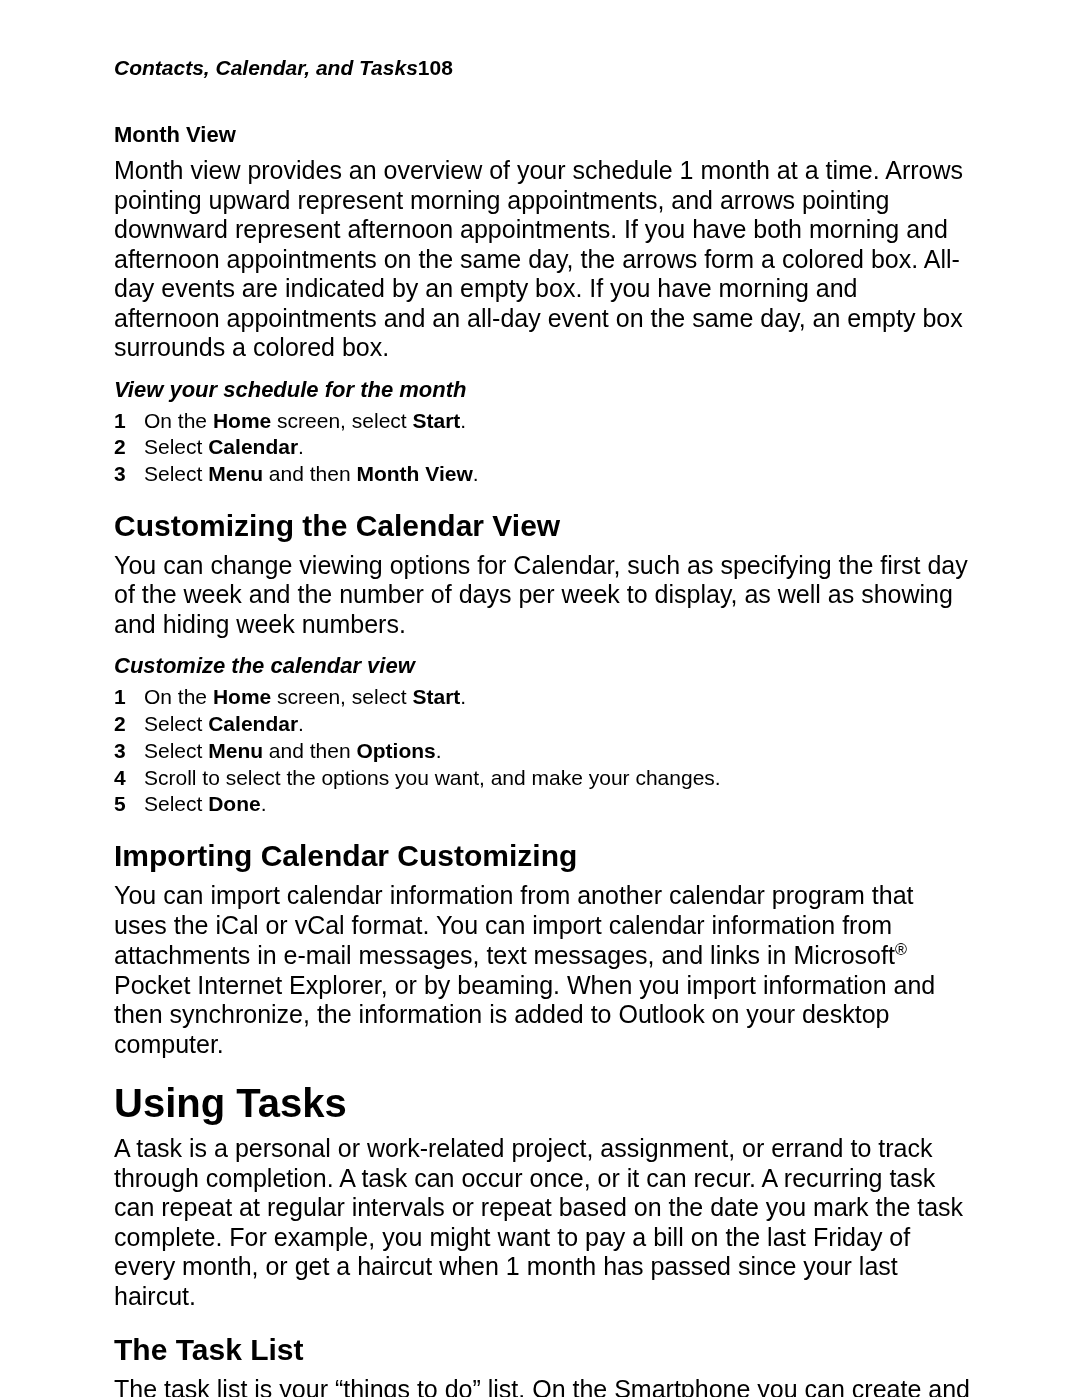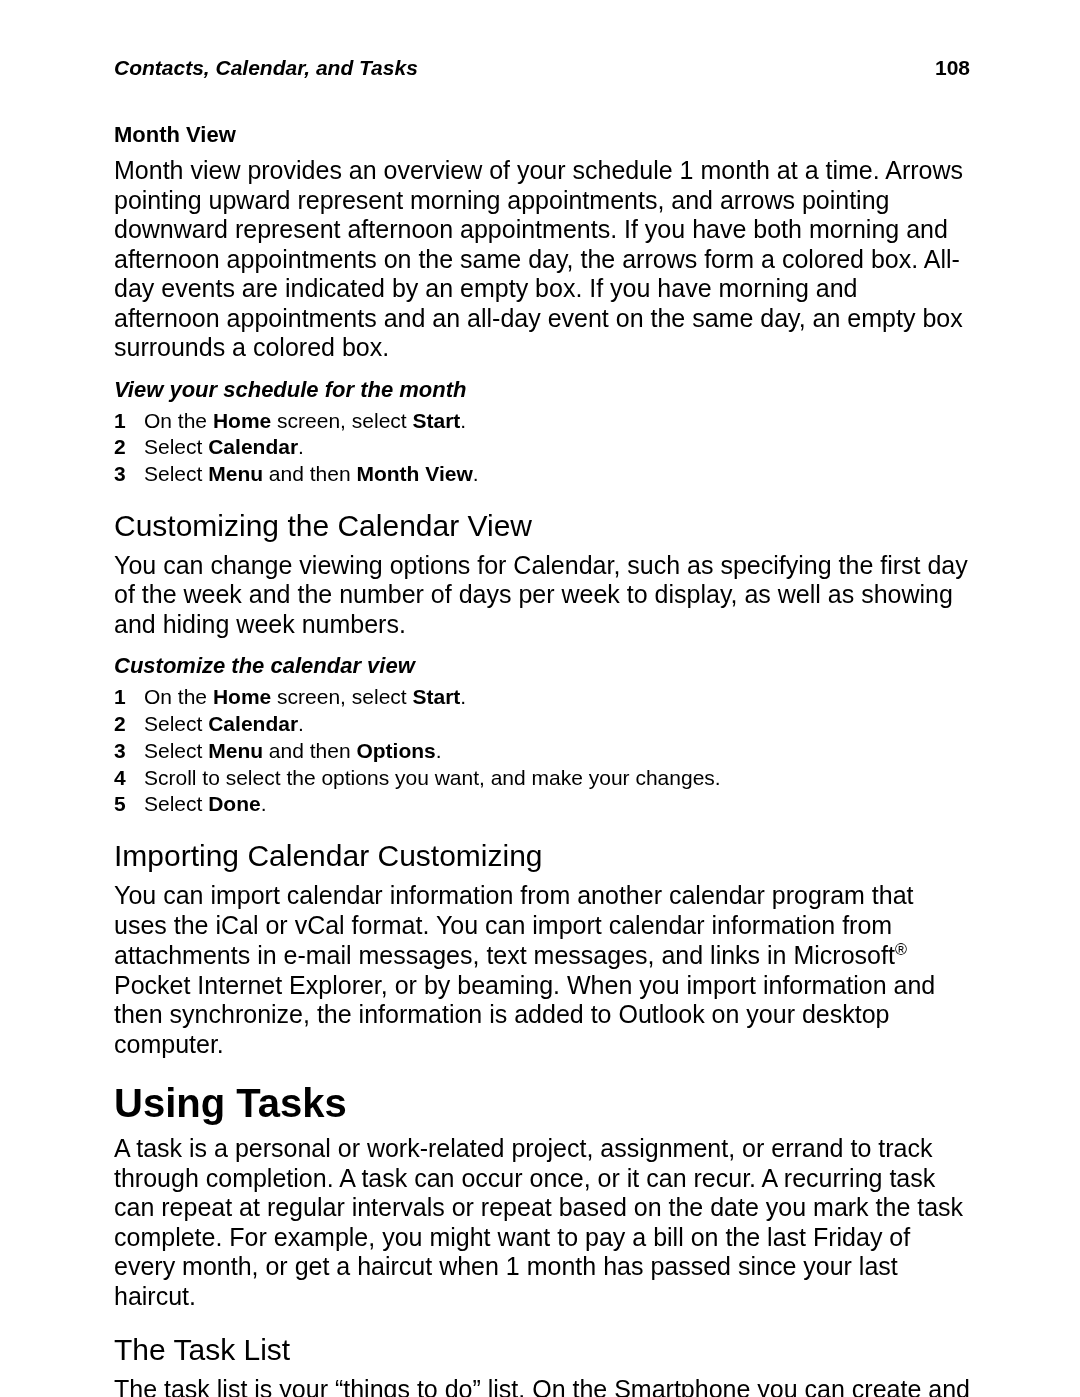--- a/index.html
+++ b/index.html
@@ -11,21 +11,21 @@
   .page {
     width: 1080px;
     min-height: 1397px;
     padding: 56px 110px 60px 114px;
     box-sizing: border-box;
     font-family: Arial, Helvetica, sans-serif;
     color: #000;
   }
   .running-head {
     display: flex;
-    justify-content: space-between;
+    justify-content: flex-start;
     align-items: baseline;
     font-weight: 700;
     font-style: italic;
     font-size: 21px;
     margin-bottom: 42px;
   }
   .running-head .pageno {
     font-style: normal;
   }
   h2.subheading {
@@ -55,21 +55,21 @@
     display: flex;
     gap: 16px;
     margin: 2px 0;
   }
   ol.steps li .num {
     font-weight: 700;
     min-width: 14px;
   }
   h1.section {
     font-size: 30px;
-    font-weight: 400;
+    font-weight: 700;
     margin: 22px 0 8px 0;
   }
   h1.major {
     font-size: 40px;
     font-weight: 700;
     margin: 22px 0 8px 0;
   }
   sup {
     font-size: 0.65em;
     vertical-align: super;

